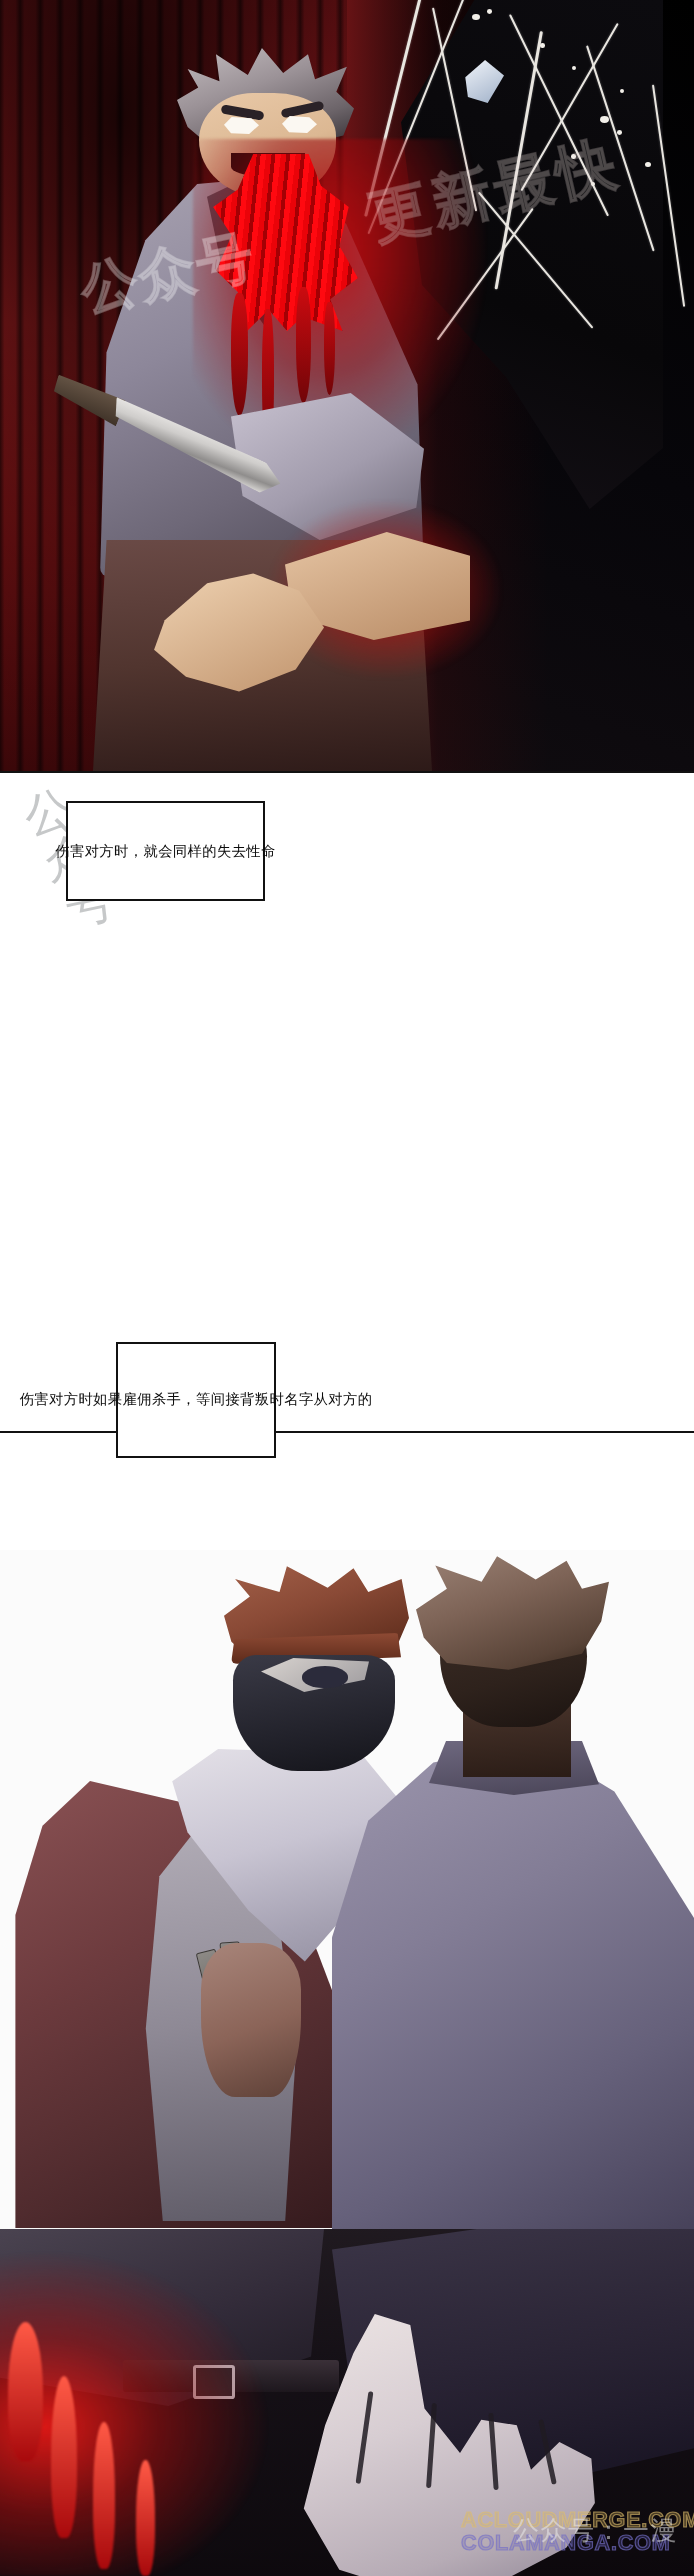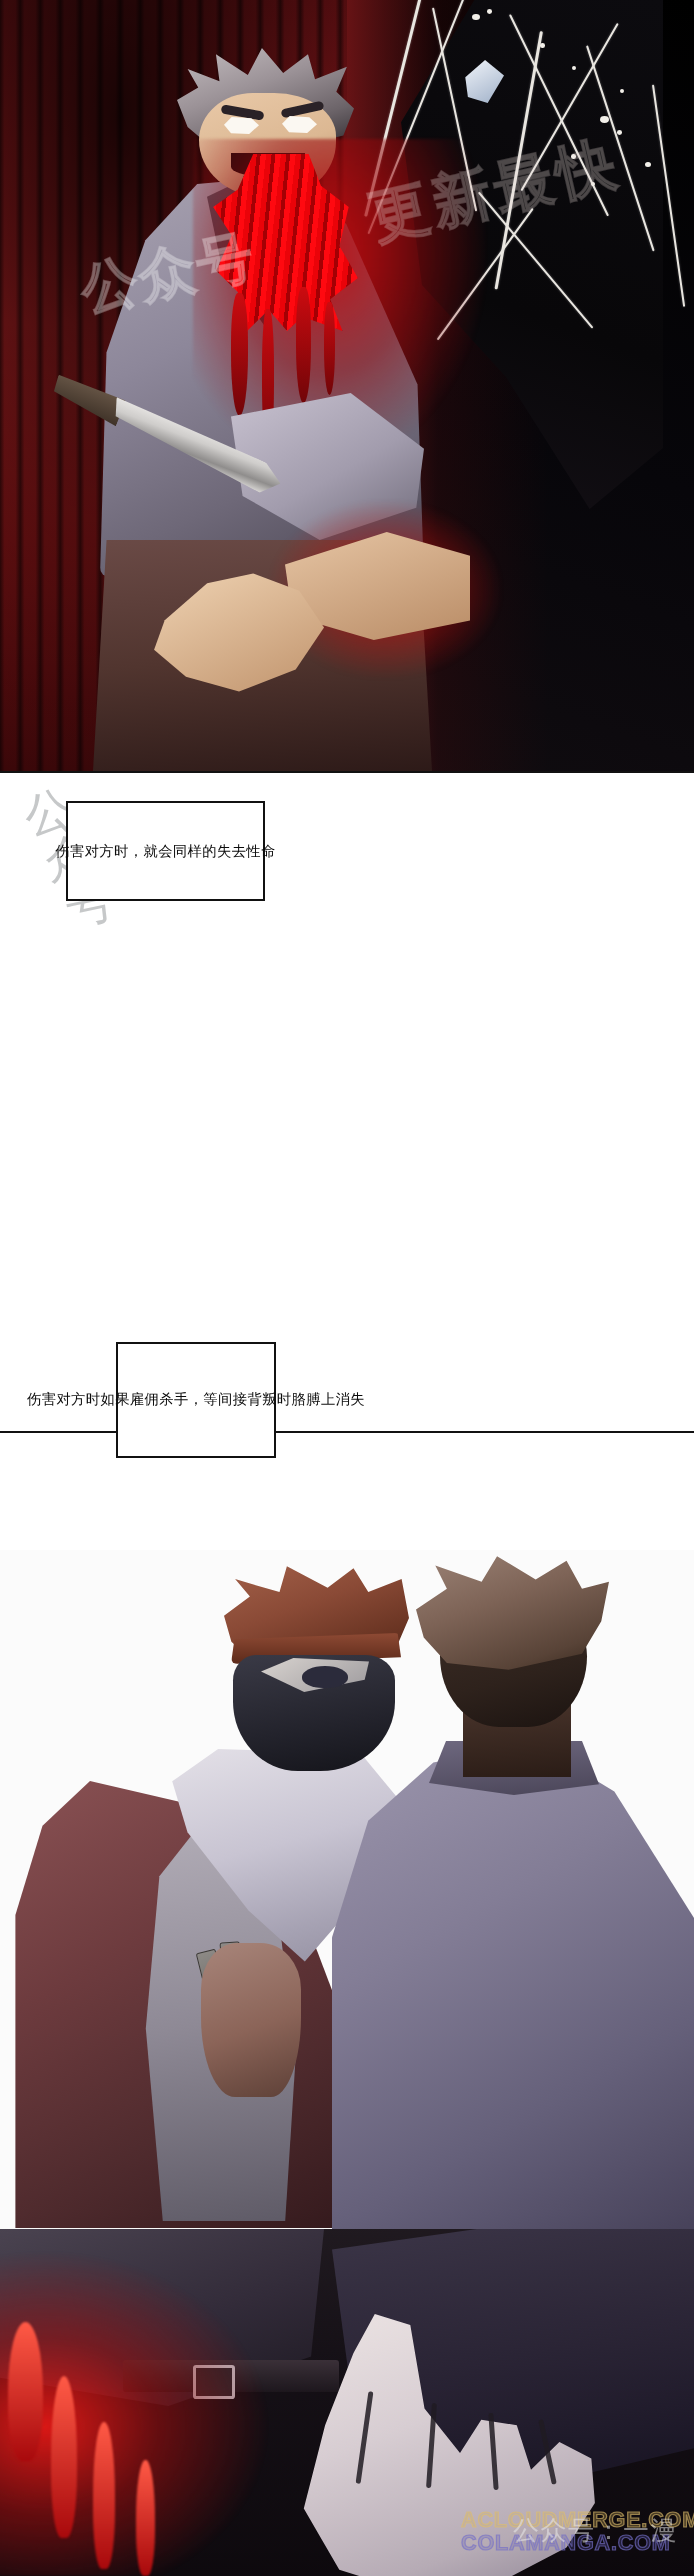--- a/index.html
+++ b/index.html
@@ -433,21 +433,21 @@
     <div class="line">伤害对方时，</div>
     <div class="line">就会同样的失去性命</div>
   </div>
 
   <div class="hairline" style="top:1431px;"></div>
 
   <div class="textbox tb2">
     <div class="line">伤害对方时</div>
     <div class="line">如果雇佣杀手，</div>
     <div class="line">等间接背叛时</div>
-    <div class="line">胳膊上消失</div>
+    <div class="line">名字从对方的</div>
   </div>
 
   <div class="panel-2">
     <div class="m1-coat"></div>
     <div class="m1-vest"></div>
     <div class="m1-scarf"></div>
     <div class="m1-hair"></div>
     <div class="m1-band"></div>
     <div class="m1-mask"></div>
     <div class="m1-eye"></div>

